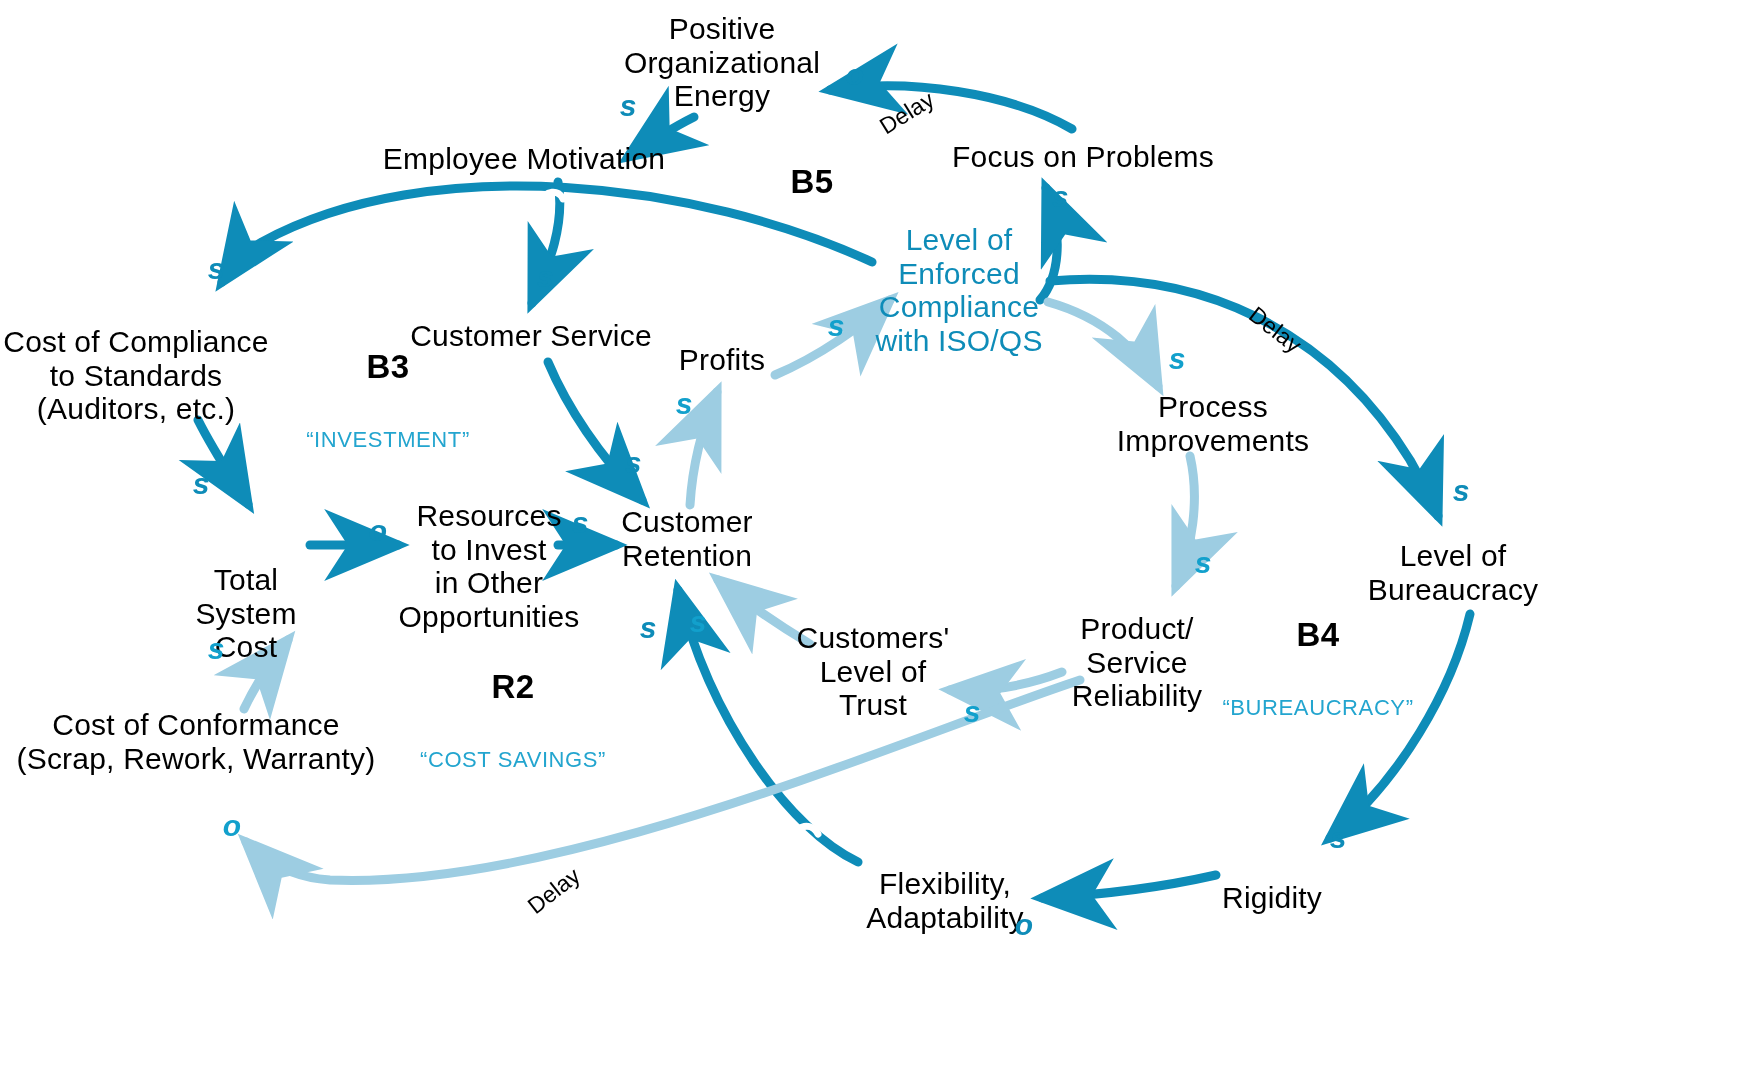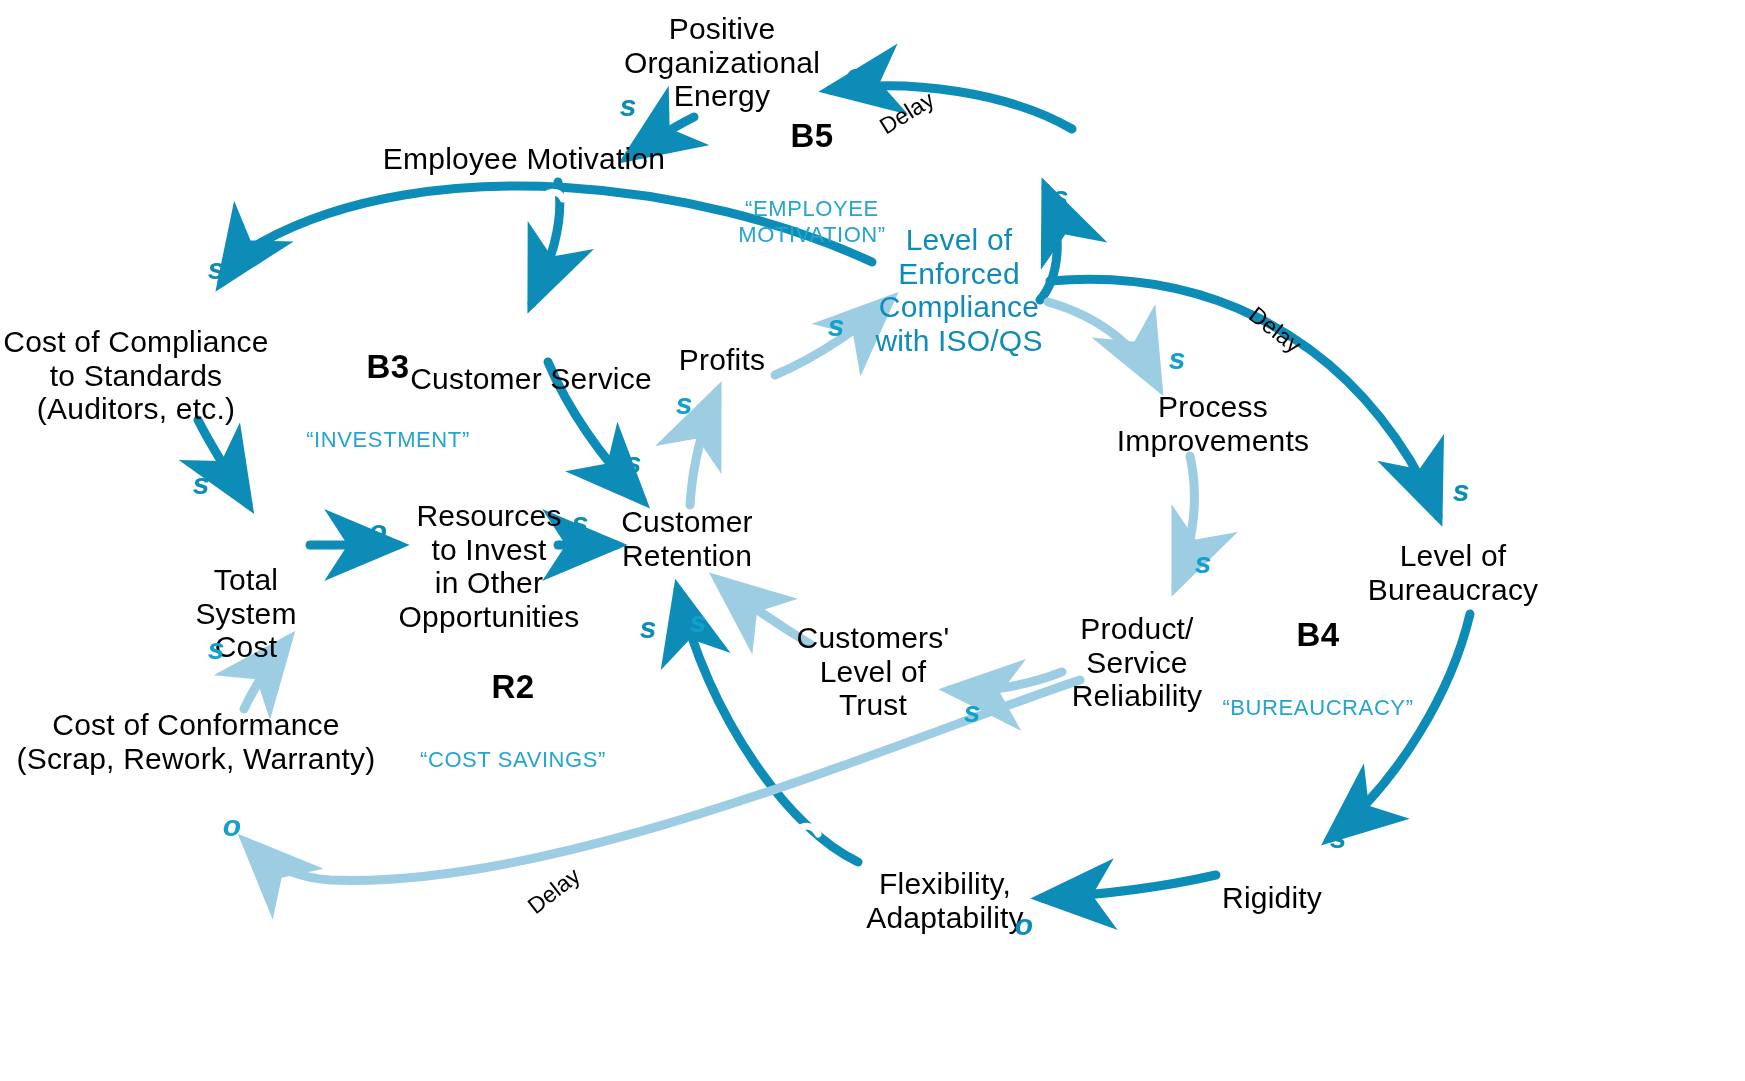--- a/index.html
+++ b/index.html
@@ -82,25 +82,26 @@
       <path d="M1470,614 C1452,690 1400,780 1330,838" stroke="#0e8cb8" stroke-width="9" marker-end="url(#ad)"></path>
 
       <path d="M1216,875 C1150,890 1080,896 1042,898" stroke="#0e8cb8" stroke-width="9" marker-end="url(#ad)"></path>
     </g>
   </svg>
 
   <div class="node" style="left:722px;top:62px;">Positive
 Organizational
 Energy</div>
   <div class="node" style="left:524px;top:159px;">Employee Motivation</div>
+  <div class="node" style="left:1083px;top:157px;">Focus on Problems</div>
   <div class="node blue" style="left:959px;top:290px;">Level of
 Enforced
 Compliance
 with ISO/QS</div>
-  <div class="node" style="left:531px;top:336px;margin-top:43px;">Customer Service</div>
+  <div class="node" style="left:531px;top:336px;">Customer Service</div>
   <div class="node" style="left:136px;top:375px;">Cost of Compliance
 to Standards
 (Auditors, etc.)</div>
   <div class="node" style="left:722px;top:360px;">Profits</div>
   <div class="node" style="left:1188px;top:424px;margin-left:25px;">Process
 Improvements</div>
   <div class="node" style="left:246px;top:566px;margin-top:47px;">Total
 System
 Cost</div>
   <div class="node" style="left:489px;top:566px;">Resources
@@ -118,22 +119,20 @@
 Level of
 Trust</div>
   <div class="node" style="left:196px;top:742px;">Cost of Conformance
 (Scrap, Rework, Warranty)</div>
   <div class="node" style="left:1272px;top:898px;">Rigidity</div>
   <div class="node" style="left:945px;top:901px;">Flexibility,
 Adaptability</div>
 
   <div class="loop" style="left:812px;top:182px;">
     <span class="lid">B5</span>
-    <span class="lname">“EMPLOYEE
-MOTIVATION”</span>
   </div>
   <div class="loop" style="left:388px;top:400px;">
     <span class="lid">B3</span>
     <span class="lname">“INVESTMENT”</span>
   </div>
   <div class="loop" style="left:1318px;top:668px;">
     <span class="lid">B4</span>
     <span class="lname">“BUREAUCRACY”</span>
   </div>
   <div class="loop" style="left:513px;top:720px;">

